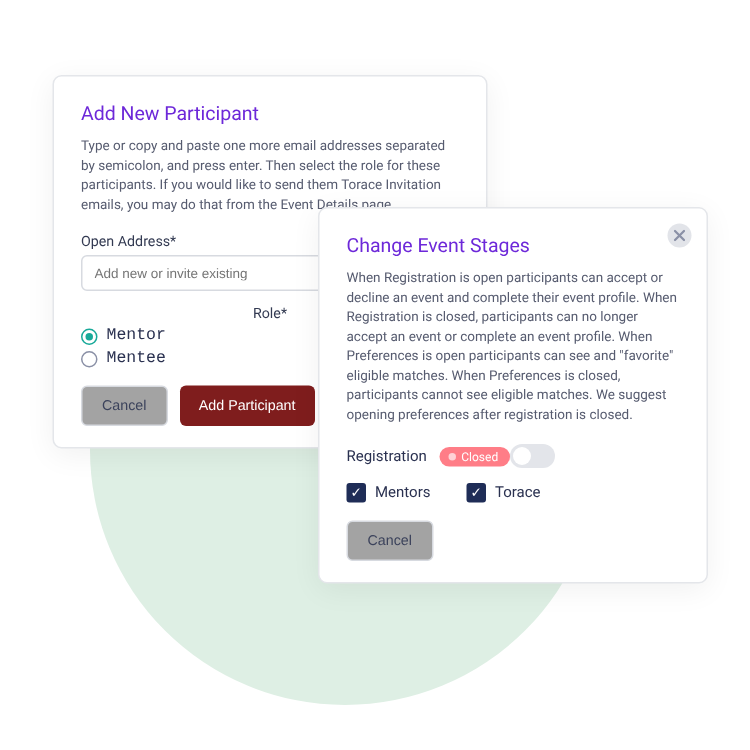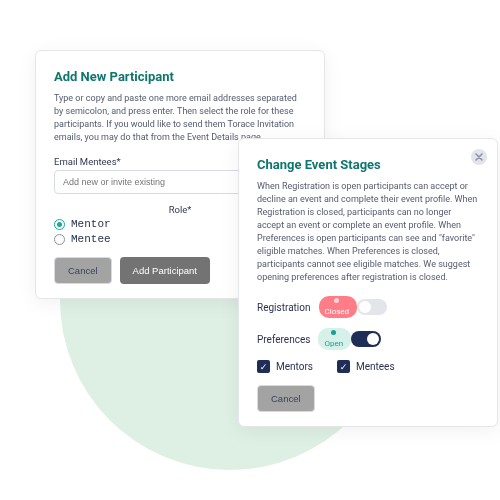--- a/index.html
+++ b/index.html
@@ -25,28 +25,28 @@
     border-radius: 6px;
     box-shadow: 0 4px 20px rgba(0,0,0,0.06);
     padding: 18px 18px 14px 18px;
   }
   .card-left {
     top: 50px; left: 35px;
     width: 290px;
     z-index: 1;
   }
   .card-right {
-    top: 138px; left: 238px;
+    top: 138px; left: 212px;
     width: 260px;
     z-index: 2;
   }
   .card-title {
     font-size: 13px;
-    font-weight: 700;
-    color: #0f766e;
+    font-weight: 400;
+    color: #6d28d9;
     margin-bottom: 8px;
   }
   .card-desc {
     font-size: 9px;
     line-height: 1.45;
     color: #565b6f;
     margin-bottom: 12px;
   }
   .field-label {
     font-size: 9.5px;
@@ -96,21 +96,21 @@
     font-size: 9.5px;
     border: 1px solid transparent;
     cursor: pointer;
   }
   .btn-cancel {
     background: #a3a3a3;
     border-color: #d7dae0;
     color: #3b425b;
   }
   .btn-primary {
-    background: #737373;
+    background: #7f1d1d;
     color: #fff;
     border: none;
   }
   .close-x {
     position: absolute;
     top: 10px; right: 10px;
     width: 16px; height: 16px;
     border-radius: 50%;
     background: #e2e4e9;
     color: #8a90a6;
@@ -126,21 +126,20 @@
     display: flex; align-items: center; gap: 8px;
     font-size: 10px;
     color: #2a3150;
   }
   .pill {
     display: inline-flex; align-items: center;
     border-radius: 10px;
     padding: 2px 8px 2px 6px;
     font-size: 8px;
     gap: 4px;
-    flex-direction: column;
   }
   .pill .dot {
     width: 5px; height: 5px; border-radius: 50%;
   }
   .pill-closed { background: #ff7d87; color: #fff; }
   .pill-closed .dot { background: #ffd2d6; }
   .pill-open { background: #d6f0ea; color: #1a9f8c; }
   .pill-open .dot { background: #1a9f8c; }
   .toggle {
     width: 30px; height: 16px;
@@ -177,21 +176,21 @@
 </style>
 </head>
 <body>
 
 <div class="bg-circle"></div>
 
 <div class="card card-left">
   <div class="card-title">Add New Participant</div>
   <div class="card-desc">Type or copy and paste one more email addresses separated by semicolon, and press enter. Then select the role for these participants. If you would like to send them Torace Invitation emails, you may do that from the Event Details page.</div>
 
-  <label class="field-label">Email Mentees*</label>
+  <label class="field-label">Open Address*</label>
   <input class="text-input" type="text" placeholder="Add new or invite existing" style="">
 
   <div class="role-group">
     <label class="field-label">Role*</label>
     <div class="radio-row">
       <span class="radio checked"></span>
       <span>Mentor</span>
     </div>
     <div class="radio-row">
       <span class="radio"></span>
@@ -220,40 +219,28 @@
       <span class="pill pill-closed">
         <span class="dot"></span>
         <span>Closed</span>
       </span>
     </div>
     <div class="toggle off">
         <div class="knob"></div>
       </div>
   </div>
 
-  <div class="stage-row">
-    <div class="stage-left">
-      <span>Preferences</span>
-      <span class="pill pill-open">
-        <span class="dot"></span>
-        <span>Open</span>
-      </span>
-    </div>
-    <div class="toggle on">
-        <div class="knob"></div>
-      </div>
-  </div>
 
   <div class="check-row">
     <div class="check-item">
       <span class="checkbox">✓</span>
       <span>Mentors</span>
     </div>
     <div class="check-item">
       <span class="checkbox">✓</span>
-      <span>Mentees</span>
+      <span>Torace</span>
     </div>
   </div>
 
   <div class="btn-row">
     <button class="btn btn-cancel">Cancel</button>
   </div>
 </div>
 
 </body></html>

